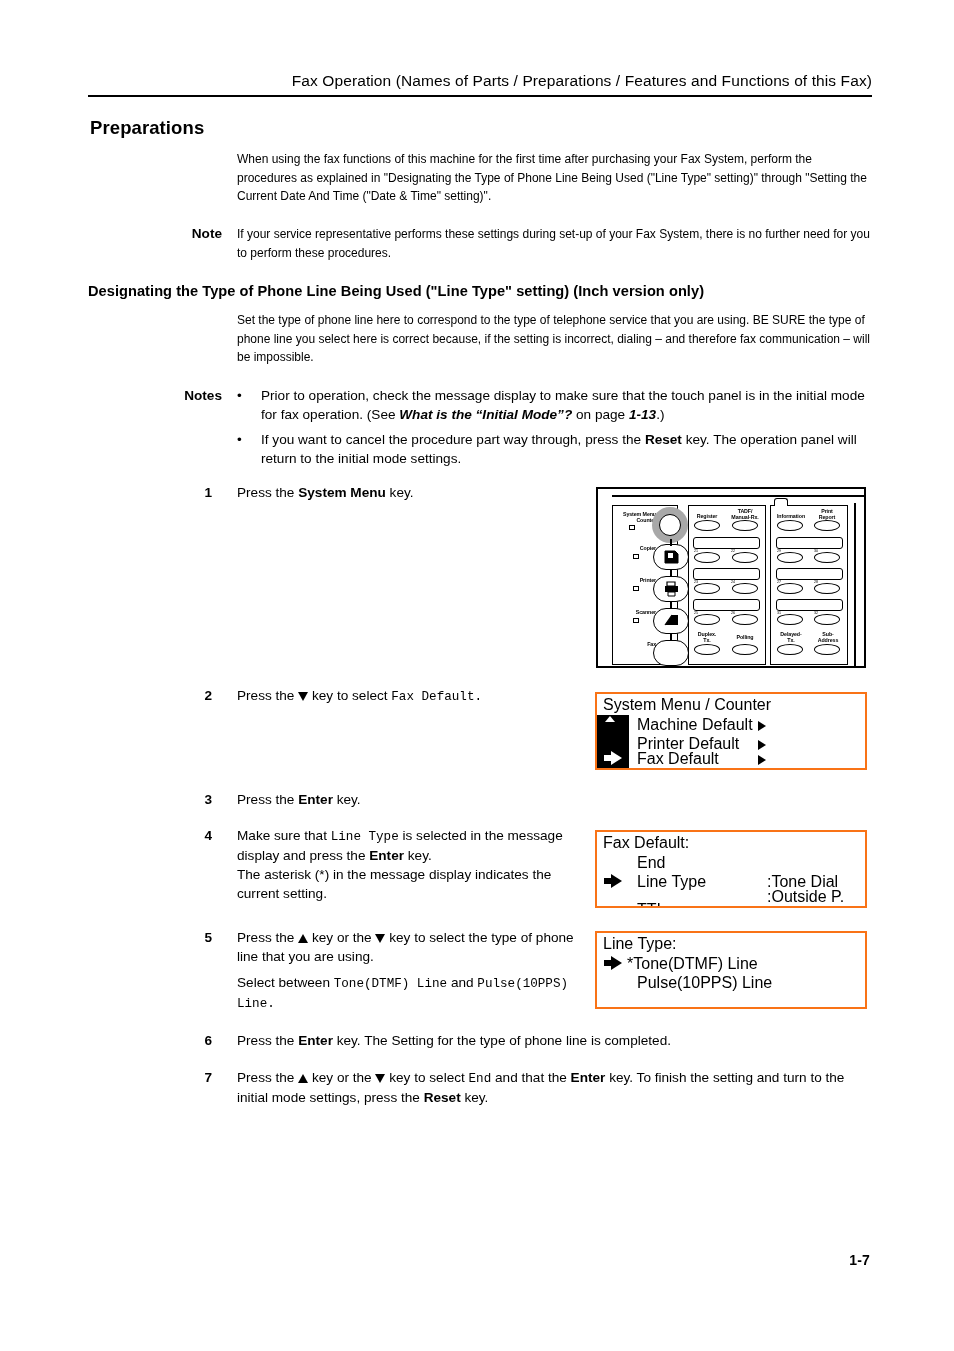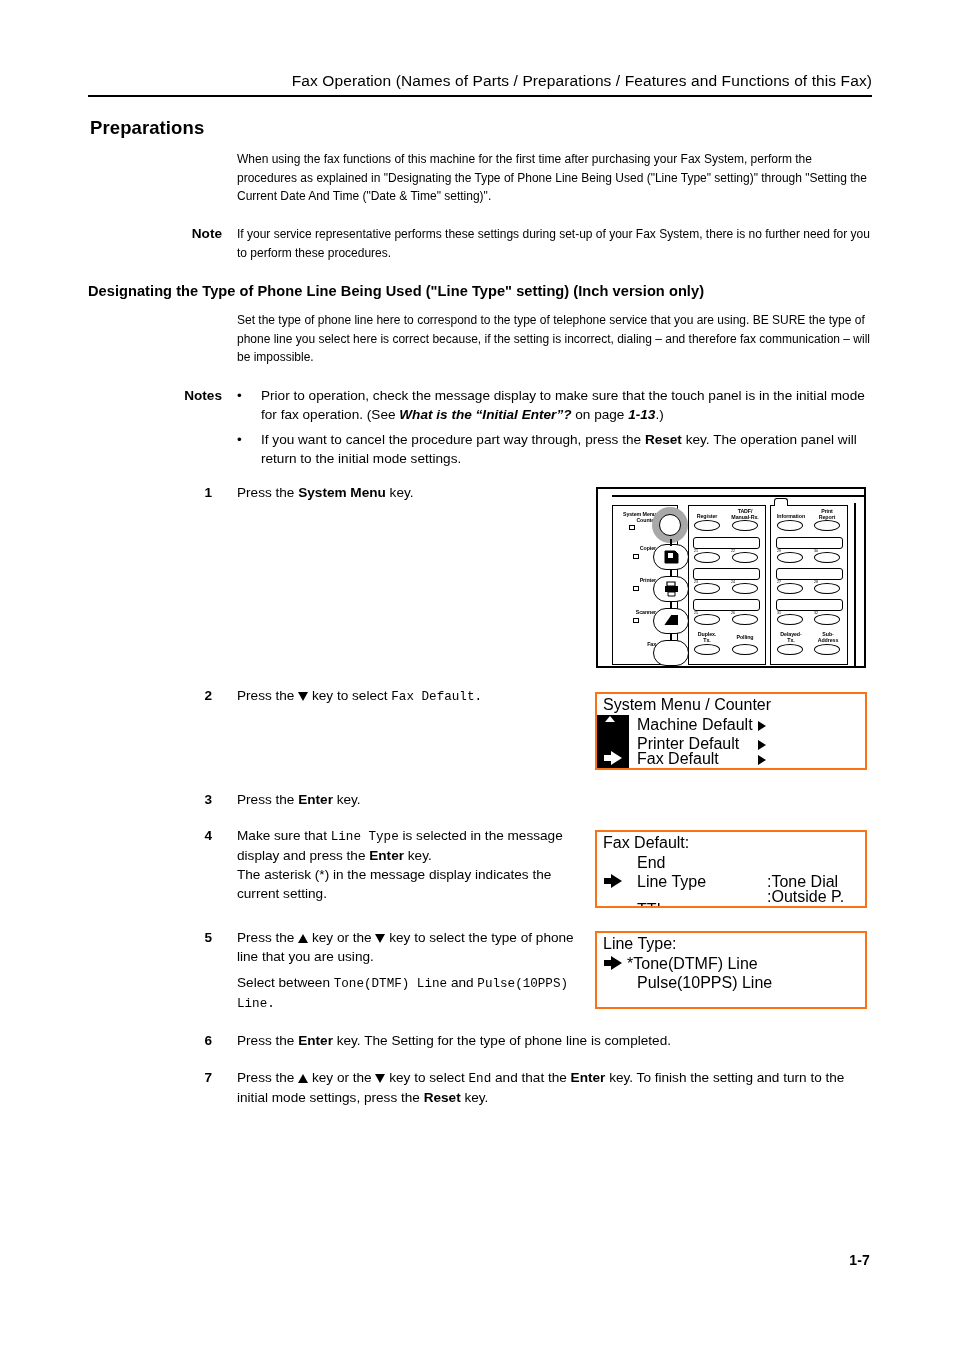--- a/index.html
+++ b/index.html
@@ -323,21 +323,21 @@
   <div class="label-left" style="left:150px; top:225px; width:72px;">Note</div>
   <div class="body-col" style="top:225px;">If your service representative performs these settings during set-up of your Fax System, there is no further need for you to perform these procedures.</div>
 
   <div class="h2">Designating the Type of Phone Line Being Used  ("Line Type" setting) (Inch version only)</div>
 
   <div class="body-col" style="top:311px;">Set the type of phone line here to correspond to the type of telephone service that you are using. BE SURE the type of phone line you select here is correct because, if the setting is incorrect, dialing – and therefore fax communication – will be impossible.</div>
 
   <div class="label-left" style="left:140px; top:387px; width:82px;">Notes</div>
 
   <div class="bullet" style="top:387px;">•</div>
-  <div class="bullet-body" style="top:387px;"><span>Prior to operation, check the message display to make sure that the touch panel is in the initial mode for fax operation. (See </span><span class="bi">What is the “Initial Enter”?</span><span> on page </span><span class="bi">1-13</span><span>.)</span></div>
+  <div class="bullet-body" style="top:387px;"><span>Prior to operation, check the message display to make sure that the touch panel is in the initial mode for fax operation. (See </span><span class="bi">What is the “Initial Mode”?</span><span> on page </span><span class="bi">1-13</span><span>.)</span></div>
 
   <div class="bullet" style="top:431px;">•</div>
   <div class="bullet-body" style="top:431px;"><span>If you want to cancel the procedure part way through, press the </span><b>Reset</b><span> key. The operation panel will return to the initial mode settings.</span></div>
 
   <div class="step-num" style="left:196px; top:484px;">1</div>
   <div class="step-body" style="top:484px; width:340px;"><span>Press the </span><b>System Menu</b><span> key.</span></div>
 
   <div class="panel-box">
     <div class="panel-rule-top"></div>
 

